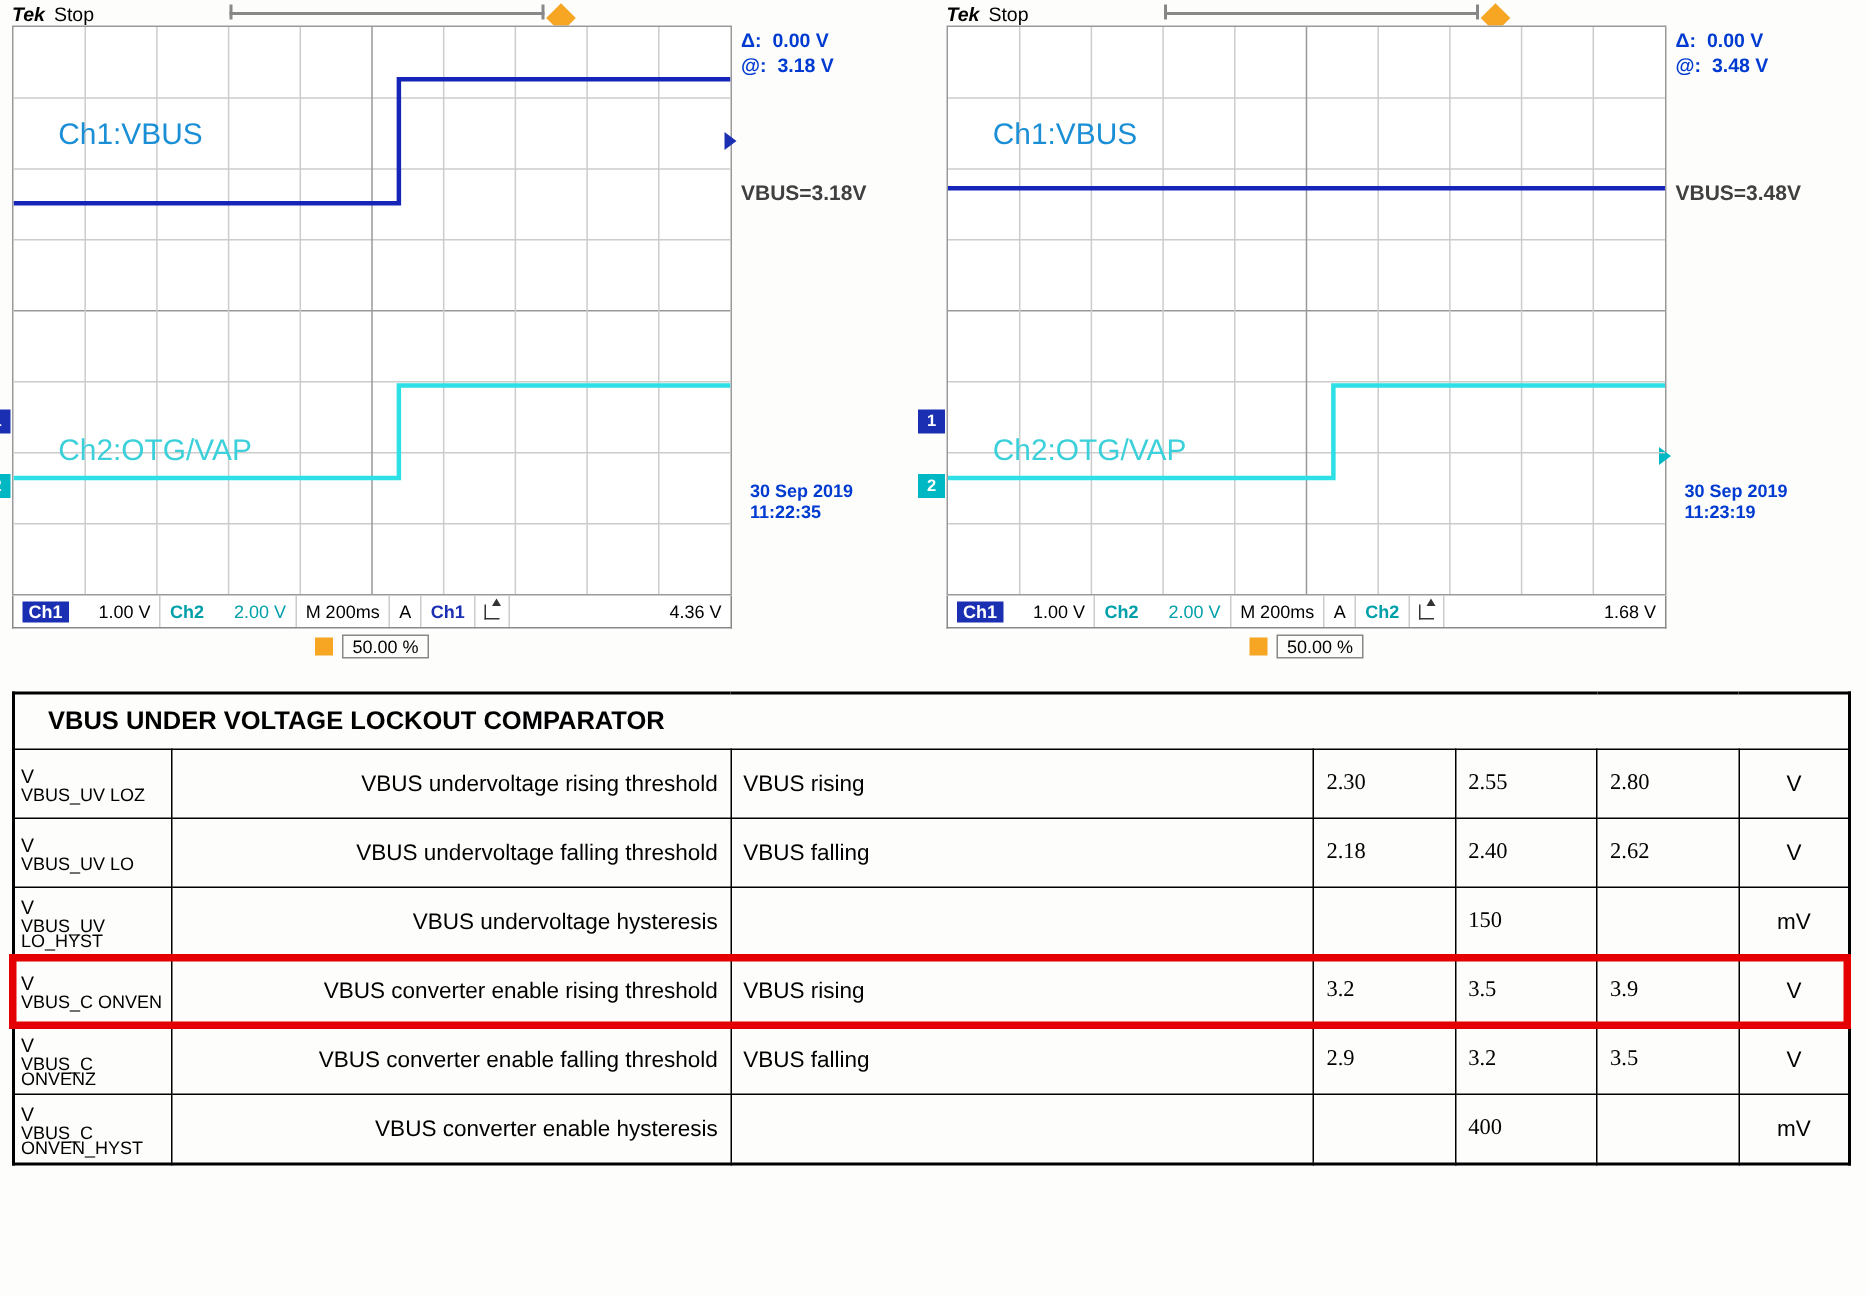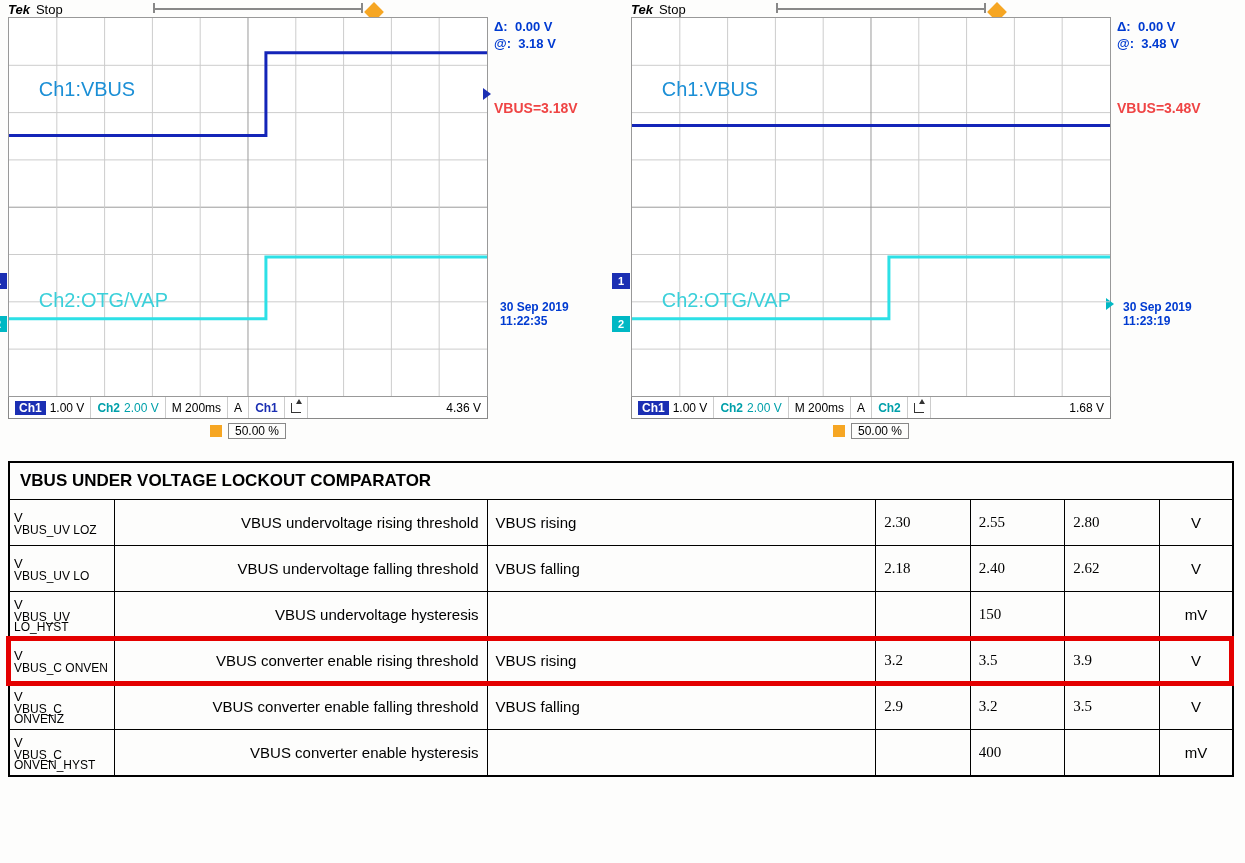--- a/index.html
+++ b/index.html
@@ -14,38 +14,38 @@
   .top-scale .bar { position:absolute; left:0; right:0; top:5px; height:2px; background:#888; }
   .top-scale .tick { position:absolute; top:0; width:2px; height:10px; background:#888; }
   .top-scale .l { left:0;} .top-scale .r { right:0;}
   .trig-marker { width:14px; height:14px; background:#f6a623; display:inline-block; margin-left:4px; transform:translateY(2px) rotate(45deg); }
   .scope-body { display:flex; }
   .grid-wrap { position:relative; width:480px; height:380px; border:1px solid #999; background:#fff; }
   .grid-wrap svg { position:absolute; inset:0; }
   .side-info { width:120px; padding:2px 0 0 6px; font:600 13px Arial; color:#003bd1;}
   .side-info .delta { white-space:nowrap; }
   .side-info .at { white-space:nowrap; margin-top:2px;}
-  .side-annot { margin-top:49px; font:700 14px Arial; color:#ef4444; }
+  .side-annot { margin-top:69px; font:700 14px Arial; color:#404040; }
   .ch-badge { position:absolute; left:-20px; width:18px; height:16px; color:#fff; font:700 11px Arial; line-height:16px; text-align:center; }
   .b1 { background:#1b2fb3; top:255px; }
   .b2 { background:#00b8c4; top:298px; }
   .trig-arrow { position:absolute; right:-4px; width:0;height:0; border-top:6px solid transparent;border-bottom:6px solid transparent; }
   .status-row { display:flex; align-items:center; width:480px; height:22px; border:1px solid #888; border-top:none; font:12px Arial; background:#fff;}
-  .status-row .cell { padding:0 6px; border-right:1px solid #ccc; height:100%; display:flex; align-items:center; gap:4px;}
+  .status-row .cell { padding:0 6px; border-right:1px solid #ccc; height:100%; display:flex; align-items:center; gap:20px;}
   .ch1-lbl { background:#1b2fb3; color:#fff; padding:0 4px; font-weight:700;}
   .ch2-lbl { color:#00a0aa; font-weight:700;}
   .edge-icon { display:inline-block; width:10px; height:10px; border-left:1px solid #333; border-bottom:1px solid #333; position:relative;}
   .edge-icon::after{content:"";position:absolute;left:4px;top:-4px;width:0;height:0;border-left:3px solid transparent;border-right:3px solid transparent;border-bottom:5px solid #333;}
   .sub-row { display:flex; justify-content:center; align-items:center; gap:6px; font:12px Arial; margin-top:4px;}
   .tmark { width:12px;height:12px;background:#f6a623;display:inline-block;}
   .date-block { font:700 12px Arial; margin-left:6px; margin-top:-36px;}
 
   
   .spec-table { margin:18px 8px 0 8px; border:2px solid #000; border-collapse:collapse; width:1226px; font:15px Arial; }
-  .spec-table th.section { text-align:left; font:700 17px Arial; padding:8px 10px; border:1px solid #000; }
+  .spec-table th.section { text-align:left; font:700 17px Arial; padding:8px 22px; border:1px solid #000; }
   .spec-table td { border:1px solid #000; padding:6px 8px; vertical-align:middle; height:46px;}
   .sym-cell { width:100px; font:13px Arial; padding:4px 4px !important;}
   .sym-cell .sub { font-size:12px; display:block; line-height:10px;}
   .desc-cell { width:355px;text-align:right; }
   .cond-cell { width:370px; }
   .val-cell { width:90px; padding-right:30px !important;font-family:Liberation Serif, serif;}
   .unit-cell { width:70px; text-align:center;}
   .hl-row td { position:relative; }
   .hl-overlay { position:absolute; left:6px; width:1228px; height:50px; border:5px solid #e40000; pointer-events:none; }
   .ch1-text { fill:#1b8fd6; font:20px Arial; }

